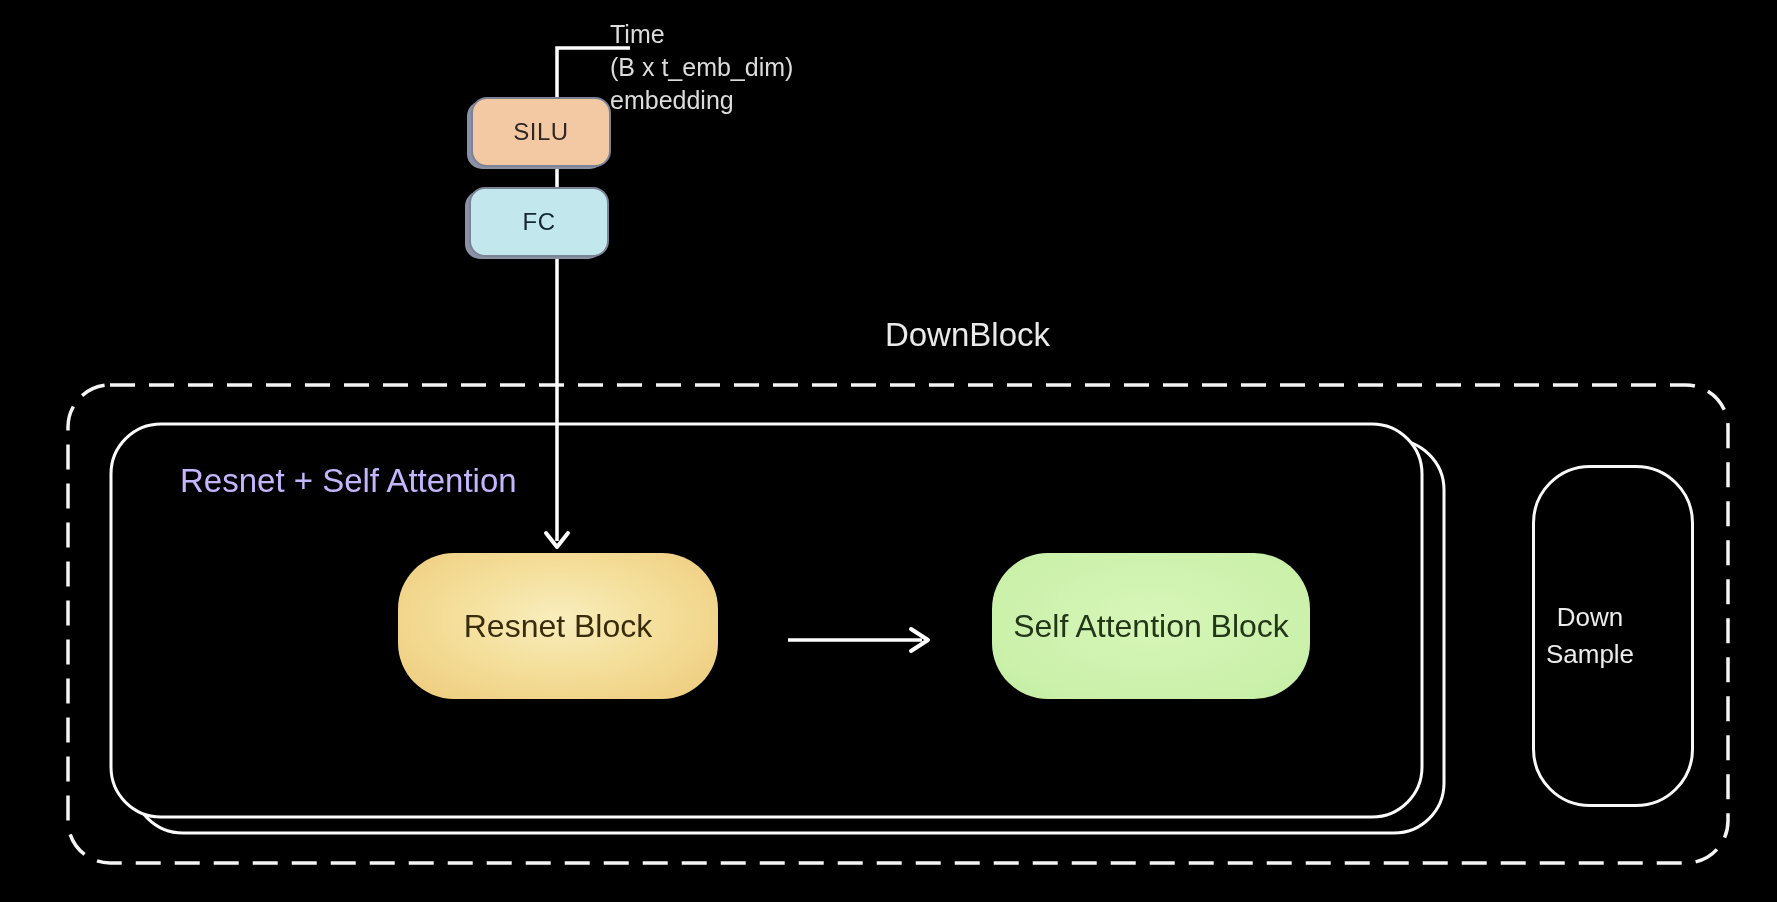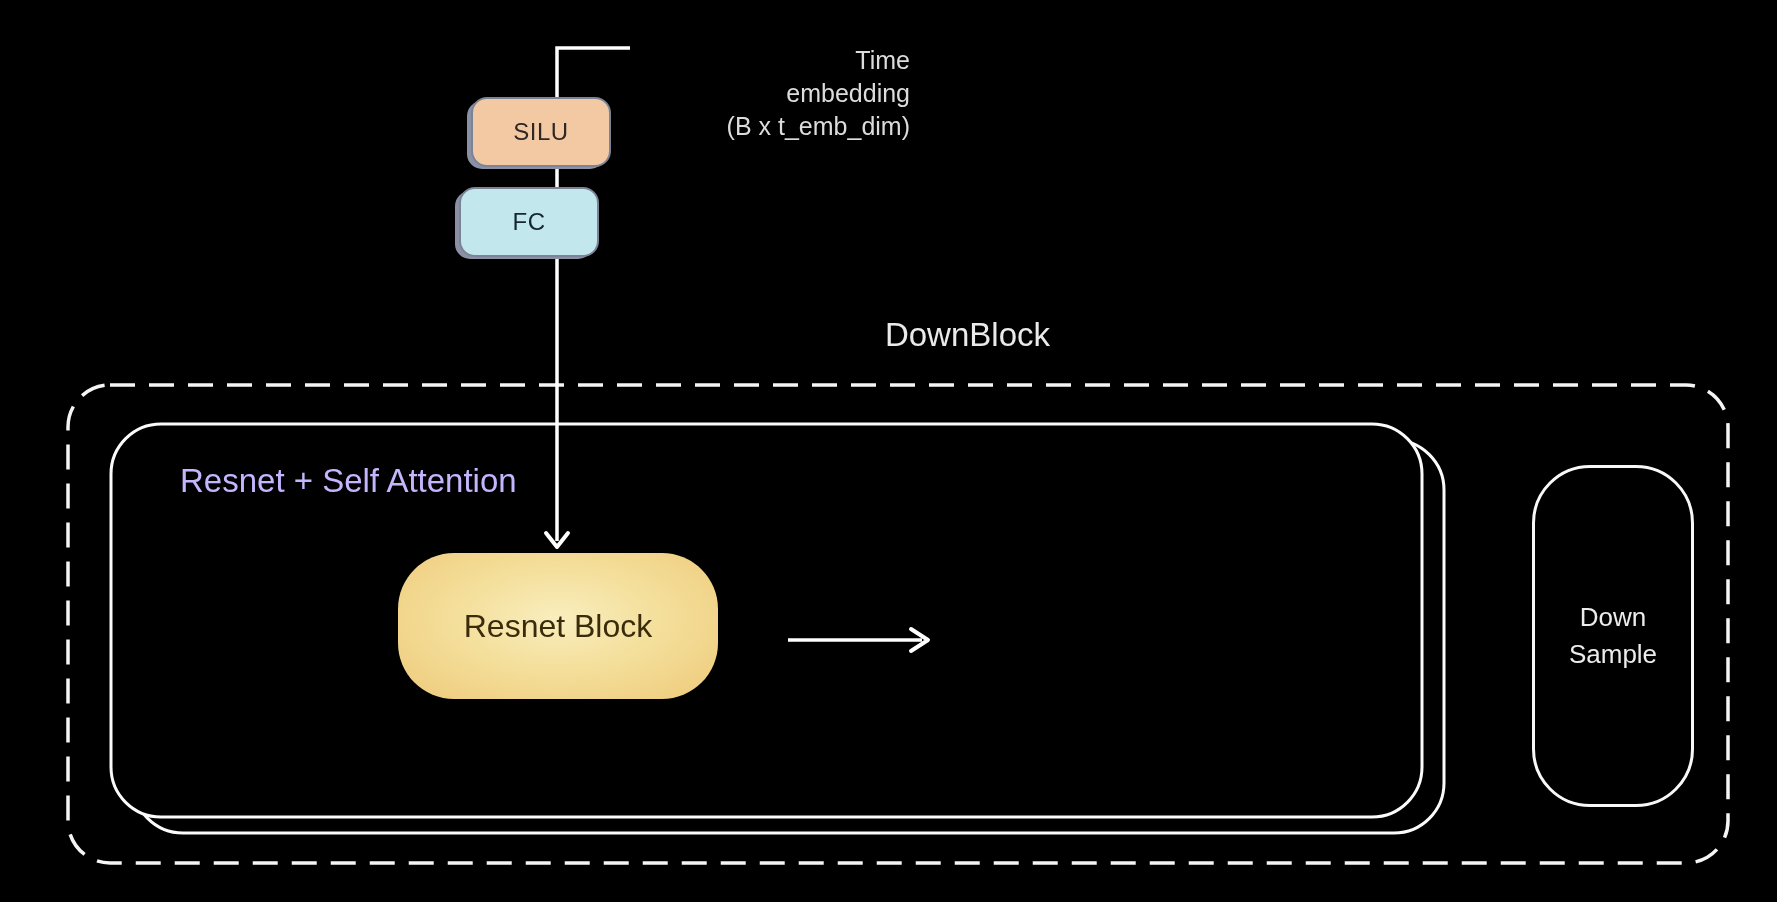--- a/index.html
+++ b/index.html
@@ -36,34 +36,33 @@
     font-size: 24px;
     letter-spacing: 0.5px;
     color: #2e2723;
     box-sizing: border-box;
   }
   .chip-silu {
     left: 471px; top: 97px;
     background: #f3c9a3;
   }
   .chip-fc {
-    left: 459px; top: 187px;
+    left: 469px; top: 187px;
     background: #c2e8ee;
     color: #15262e;
   }
 
   .note-text {
     position: absolute;
     left: 610px; top: 18px;
     width: 300px;
-    text-align: right;
+    text-align: left;
     color: #dcdcdc;
     font-size: 25px;
     line-height: 33px;
-    margin-top: 26px;
   }
 
   .downblock-title {
     position: absolute;
     left: 700px; top: 316px;
     width: 350px;
     text-align: right;
     color: #eaeaea;
     font-size: 33px;
   }
@@ -101,21 +100,21 @@
   .downsample-block {
     position: absolute;
     left: 1532px; top: 465px;
     width: 162px;
     height: 342px;
     border: 3px solid #f8f8f8;
     border-radius: 58px;
     box-sizing: border-box;
     display: flex;
     align-items: center;
-    justify-content: center;
+    justify-content: flex-start;
     text-align: center;
     color: #ececec;
     font-size: 26px;
     line-height: 37px;
   }
   .downsample-block .ds-label {
     width: 110px; 
   }
 </style>
 </head>
@@ -133,38 +132,41 @@
 
     <path d="M 630 48 L 557 48 L 557 541" fill="none" stroke="#ffffff" stroke-width="3.5"></path>
     <path d="M 546 533 L 557 547 L 568 533" fill="none" stroke="#ffffff" stroke-width="4" stroke-linecap="round" stroke-linejoin="round"></path>
 
     <path d="M 788 640 L 922 640" fill="none" stroke="#ffffff" stroke-width="3.5"></path>
     <path d="M 911 629 L 928 640 L 911 651" fill="none" stroke="#ffffff" stroke-width="4" stroke-linecap="round" stroke-linejoin="round"></path>
   </svg>
 
   <div class="note-text">
     <div>Time</div>
+    <div>(B x t_emb_dim)</div>
     <div>embedding</div>
-    <div>(B x t_emb_dim)</div>
   </div>
 
   <div class="chip chip-silu">
     <span>SILU</span>
   </div>
 
   <div class="chip chip-fc">
     <span>FC</span>
   </div>
 
   <div class="downblock-title">DownBlock</div>
 
   <div class="group-title">Resnet + Self Attention</div>
 
   <div class="big-block resnet-block">
     <span>Resnet Block</span>
   </div>
 
+  <div class="big-block attention-block">
+    <span>Self Attention Block</span>
+  </div>
 
   <div class="downsample-block">
     <span class="ds-label">Down Sample</span>
   </div>
 
 </div>
 
 </body></html>

